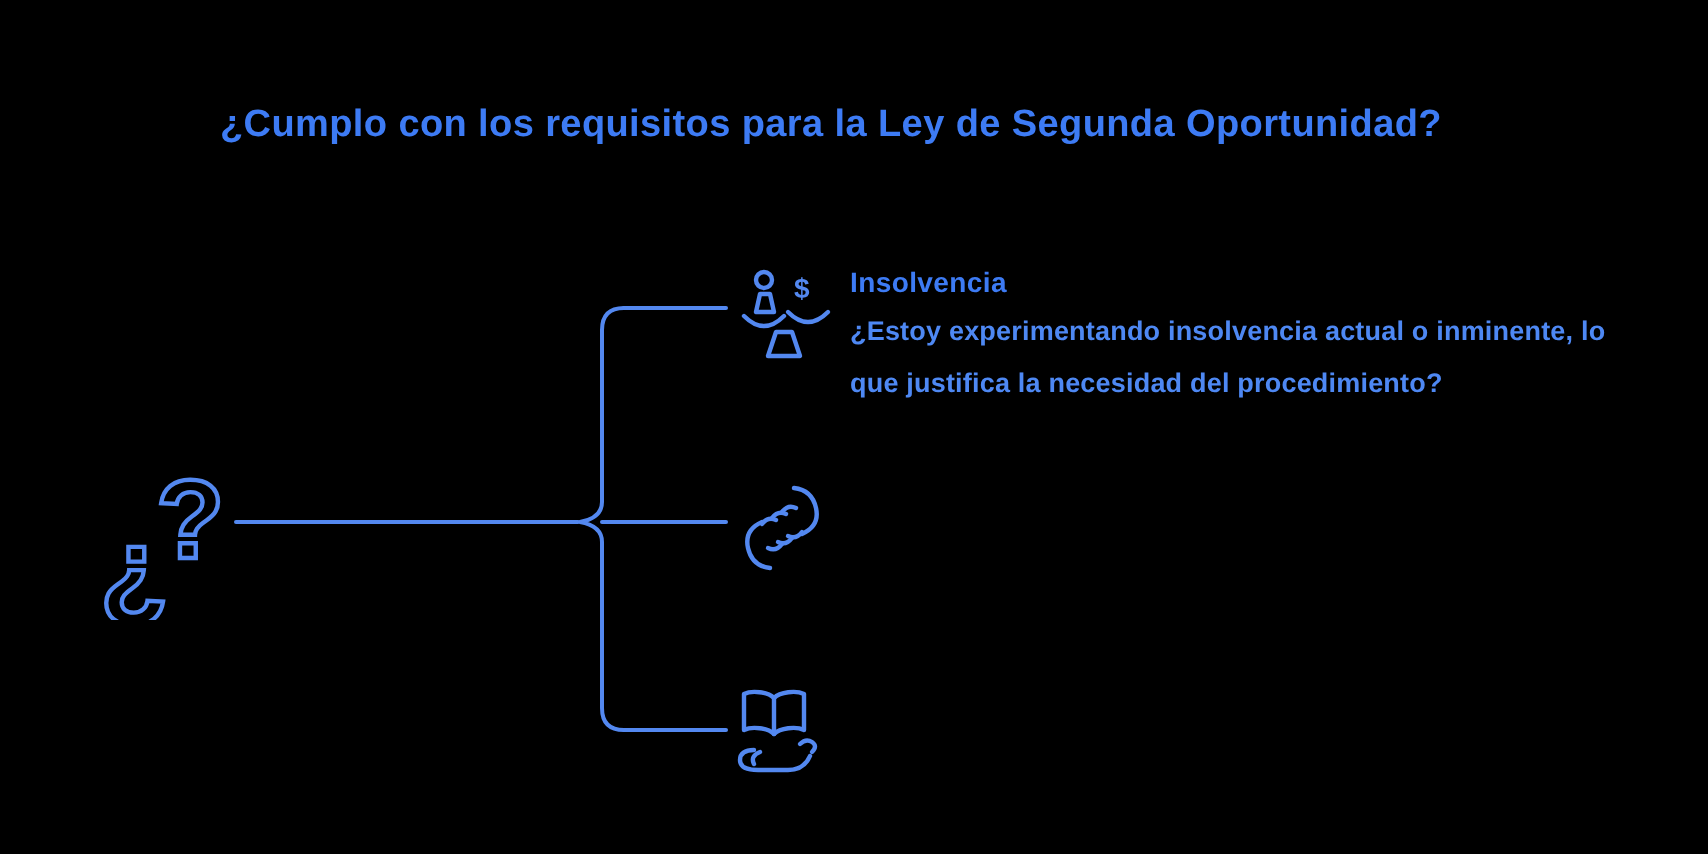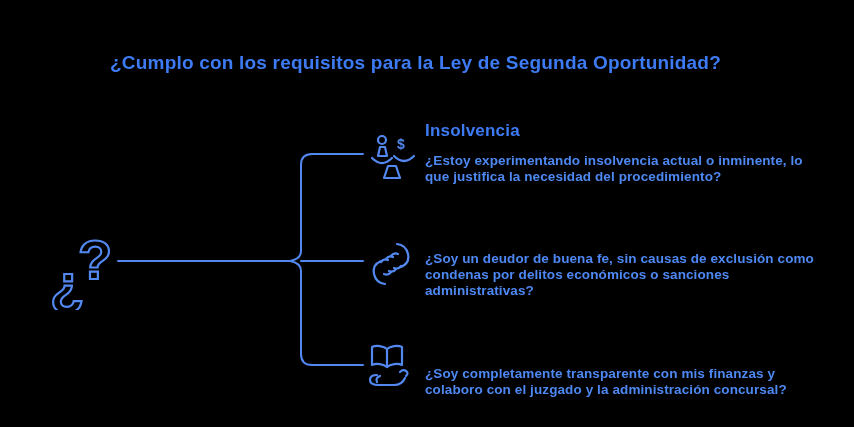--- a/index.html
+++ b/index.html
@@ -17,32 +17,33 @@
     top: 52px;
     font-size: 19px;
     font-weight: 700;
     letter-spacing: 0.2px;
     white-space: nowrap;
     color: var(--title, #3d7bf4);
   }
   .heading {
     position: absolute;
     left: 425px;
-    font-size: 17px;
+    font-size: 14px;
     font-weight: 700;
     letter-spacing: 0.2px;
     color: var(--heading, #3d7bf4);
+    margin-top: 12px;
   }
   .desc {
     position: absolute;
     left: 425px;
     width: 404px;
     font-size: 13.5px;
     font-weight: 700;
-    line-height: 16px;
+    line-height: 26px;
     letter-spacing: 0.1px;
     color: var(--body, #4e88f3);
   }
   .abs { position: absolute; }
   svg .stroke {
     stroke: var(--stroke, #5388f0);
     fill: none;
     stroke-width: 2.2;
     stroke-linecap: round;
     stroke-linejoin: round;
@@ -95,25 +96,23 @@
   <svg class="abs" style="left:370px; top:241px;" width="42" height="46" viewBox="0 0 42 46">
     <path class="stroke" d="M27 3 q9 1 11 10 q2 9 -7 13"></path>
     <path class="stroke" d="M31 25 q-3 4 -7 2"></path>
     <path class="stroke" d="M26 28 q-3 4 -7 2"></path>
     <path class="stroke" d="M21 31 q-3 4 -7 2"></path>
     <path class="stroke" d="M15 43 q-9 -1 -11 -10 q-2 -9 7 -13"></path>
     <path class="stroke" d="M11 21 q3 -4 7 -2"></path>
     <path class="stroke" d="M16 18 q3 -4 7 -2"></path>
     <path class="stroke" d="M21 15 q3 -4 7 -2"></path>
   </svg>
-  <div class="desc" style="top:251px;">¿Soy un deudor de buena fe, sin causas de exclusión como condenas por delitos económicos o sanciones administrativas?</div>
 
   <svg class="abs" style="left:366px; top:341px;" width="44" height="50" viewBox="0 0 44 50">
     <path class="stroke" d="M21 8 C18 5 10 4 6 6 L6 24 C10 22 18 23 21 26"></path>
     <path class="stroke" d="M21 8 C24 5 32 4 36 6 L36 24 C32 22 24 23 21 26"></path>
     <path class="stroke" d="M21 8 V 26"></path>
     <path class="stroke" d="M11 34 q-7 0 -7 5 q0 5 9 5 h15 q8 0 11 -7"></path>
     <path class="stroke" d="M14 35 q-5 2 -3 6"></path>
     <path class="stroke" d="M40 35 q3 -3 0 -5 q-3 -2 -6 1"></path>
   </svg>
-  <div class="desc" style="top:366px;">¿Soy completamente transparente con mis finanzas y colaboro con el juzgado y la administración concursal?</div>
 
 </div>
 
 </body></html>

